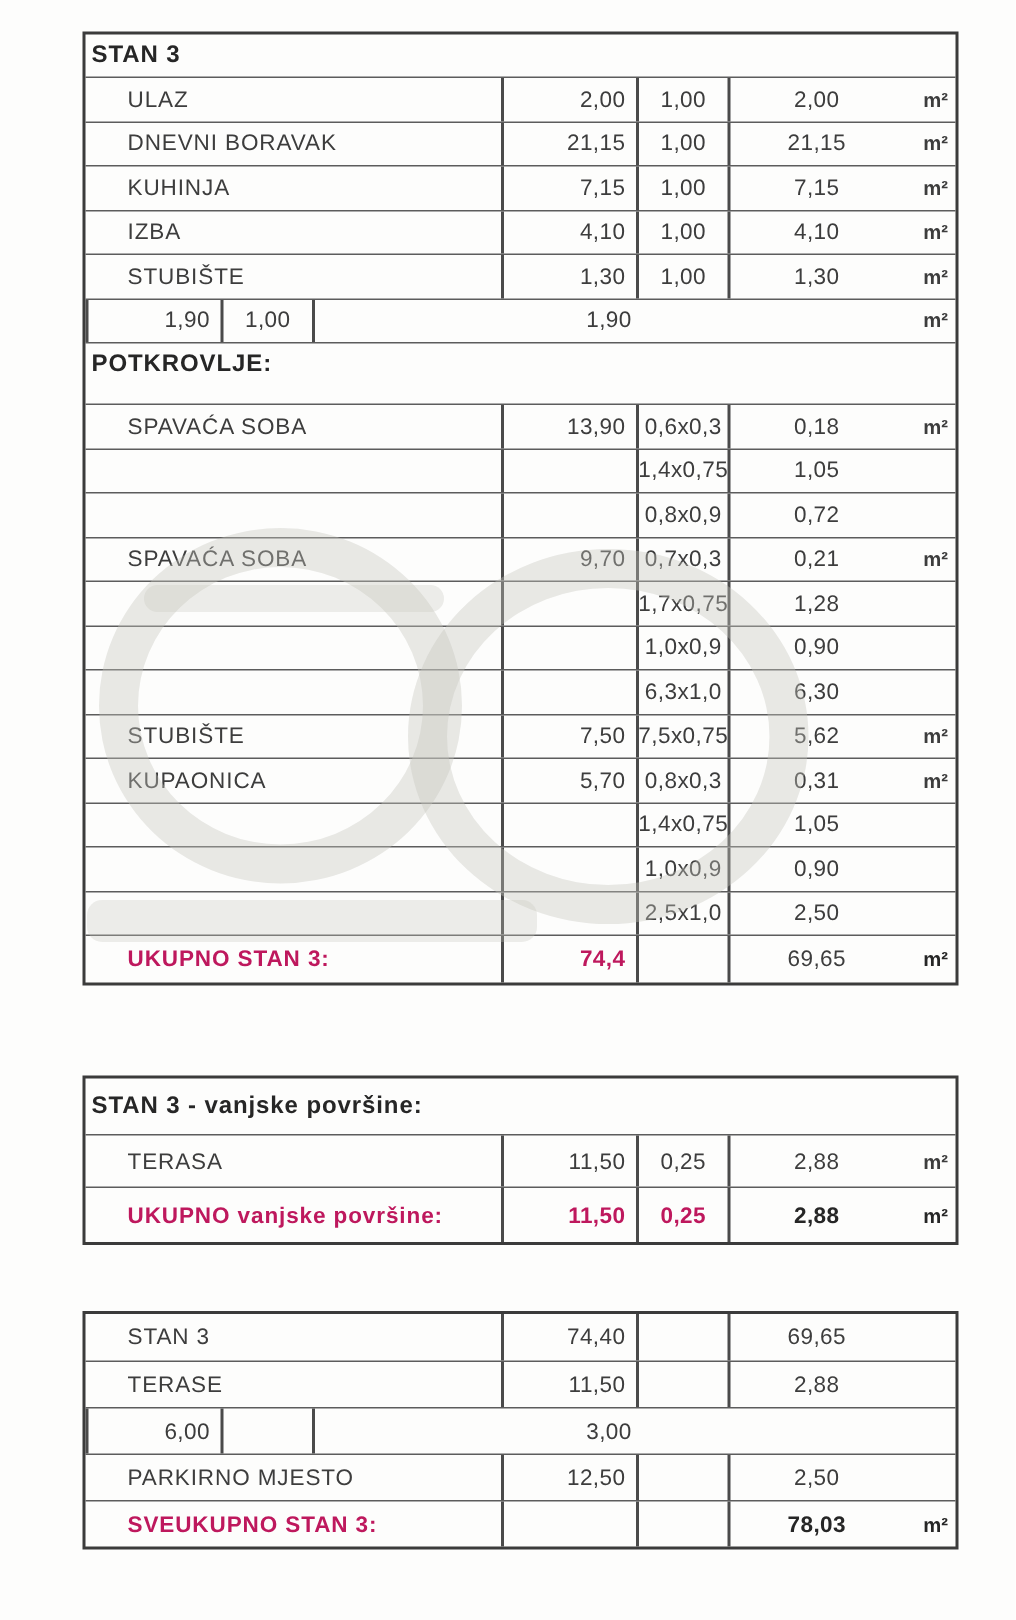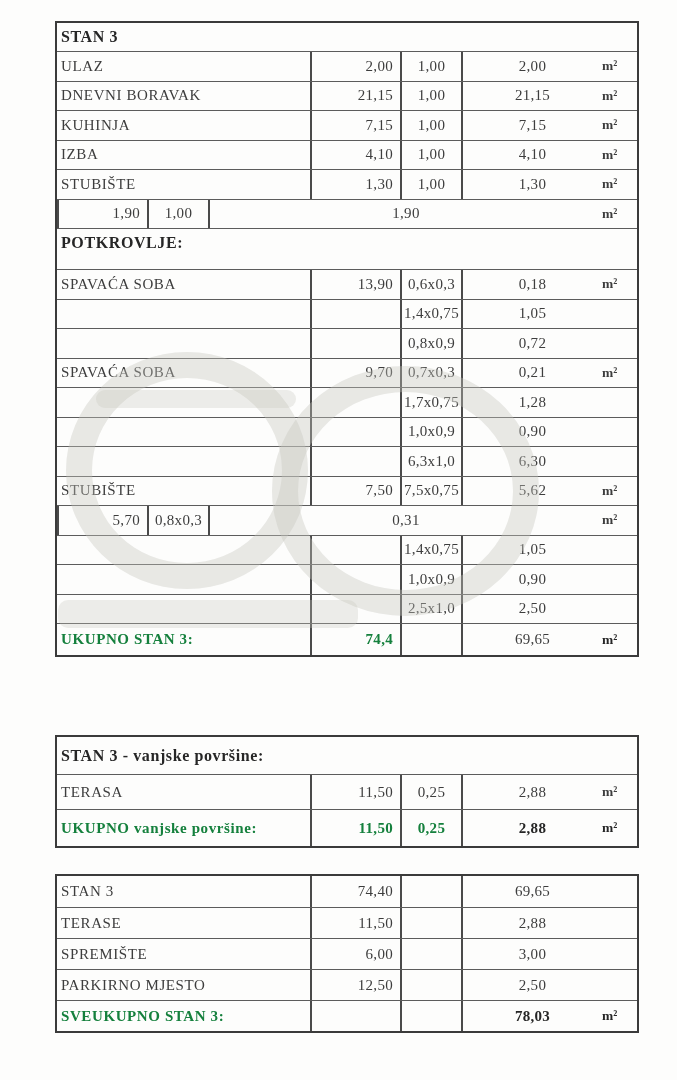--- a/index.html
+++ b/index.html
@@ -11,52 +11,52 @@
   }
   .page{
     position:relative;width:677px;height:1080px;
     background:#fdfdfc;overflow:hidden;
   }
   .tbl{
     position:absolute;left:55px;width:584px;
     border:2px solid #3b3b3b;box-sizing:border-box;
   }
   #t1{top:21px;}
-  #t2{top:735px;}
+  #t2{top:717px;}
   #t3{top:874px;}
-  .row{display:flex;box-sizing:border-box;font-family:Liberation Serif, serif;}
+  .row{display:flex;box-sizing:border-box;}
   .row + .row{border-top:1.5px solid #5c5c5c;}
   #t1 .row{height:29.5px;}
   #t1 .row.title{height:28px;}
   #t1 .row.section{height:29px;}
   #t1 .row.section-tall{height:41px;}
   #t1 .row.total{height:32px;}
   #t2 .row{height:35px;}
   #t2 .row.section{height:37px;}
   #t2 .row.total{height:37px;}
   #t3 .row{height:31px;}
   .cell{
     display:flex;align-items:center;box-sizing:border-box;
     font-size:15px;letter-spacing:0.3px;white-space:nowrap;overflow:hidden;
   }
-  .c1{width:253px;padding-left:4px;letter-spacing:0.6px;}
+  .c1{width:253px;padding-left:4px;letter-spacing:0.6px;margin-left:24px;}
   .c2{width:90px;border-left:2px solid #4a4a4a;justify-content:flex-end;padding-right:7px;}
   .c3{width:61px;border-left:2px solid #4a4a4a;justify-content:center;}
   .c4{flex:1;border-left:2px solid #4a4a4a;padding:0;}
   .c4 .val{flex:1;text-align:center;}
-  .c4 .unit{width:30px;padding-right:5px;font-weight:600;font-size:13.5px;letter-spacing:0;}
+  .c4 .unit{width:30px;text-align:right;padding-right:5px;font-weight:600;font-size:13.5px;letter-spacing:0;}
   .row.title .cell,
   .row.section .cell,
   .row.section-tall .cell{
     width:100%;font-weight:bold;font-size:16px;color:#262626;letter-spacing:0.6px;padding-left:4px;
   }
   .row.section-tall .cell{align-items:flex-start;padding-top:5px;}
   .row.total .c1,
   .row.total .c2,
-  .row.total .c3{font-weight:bold;color:#15803d;}
+  .row.total .c3{font-weight:bold;color:#be185d;}
   .row.total .c4 .unit{font-weight:bold;color:#262626;}
   .row.total .c4 .val.boldval{font-weight:bold;color:#262626;}
   
   .wm{position:absolute;left:0;top:0;width:677px;height:1080px;pointer-events:none;}
   .wm .ring{position:absolute;border-radius:50%;border:26px solid rgba(198,198,189,0.38);}
   .wm .ring1{left:66px;top:352px;width:190px;height:185px;}
   .wm .ring2{left:272px;top:366px;width:215px;height:198px;}
   .wm .bar{position:absolute;background:rgba(198,198,189,0.30);border-radius:10px;}
   .wm .bar1{left:58px;top:600px;width:300px;height:28px;}
   .wm .bar2{left:96px;top:390px;width:200px;height:18px;}
@@ -191,20 +191,21 @@
       <div class="row data">
         <div class="cell c1">STUBIŠTE</div>
         <div class="cell c2">7,50</div>
         <div class="cell c3">7,5x0,75</div>
         <div class="cell c4">
           <span class="val">5,62</span>
           <span class="unit">m²</span>
         </div>
       </div>
       <div class="row data">
+        <div class="cell c1">KUPAONICA</div>
         <div class="cell c2">5,70</div>
         <div class="cell c3">0,8x0,3</div>
         <div class="cell c4">
           <span class="val">0,31</span>
           <span class="unit">m²</span>
         </div>
       </div>
       <div class="row data">
         <div class="cell c1"></div>
         <div class="cell c2"></div>
@@ -278,21 +279,20 @@
       <div class="row data">
         <div class="cell c1">TERASE</div>
         <div class="cell c2">11,50</div>
         <div class="cell c3"></div>
         <div class="cell c4">
           <span class="val">2,88</span>
           <span class="unit"></span>
         </div>
       </div>
       <div class="row data">
-        <div class="cell c1">SPREMIŠTE</div>
         <div class="cell c2">6,00</div>
         <div class="cell c3"></div>
         <div class="cell c4">
           <span class="val">3,00</span>
           <span class="unit"></span>
         </div>
       </div>
       <div class="row data">
         <div class="cell c1">PARKIRNO MJESTO</div>
         <div class="cell c2">12,50</div>

